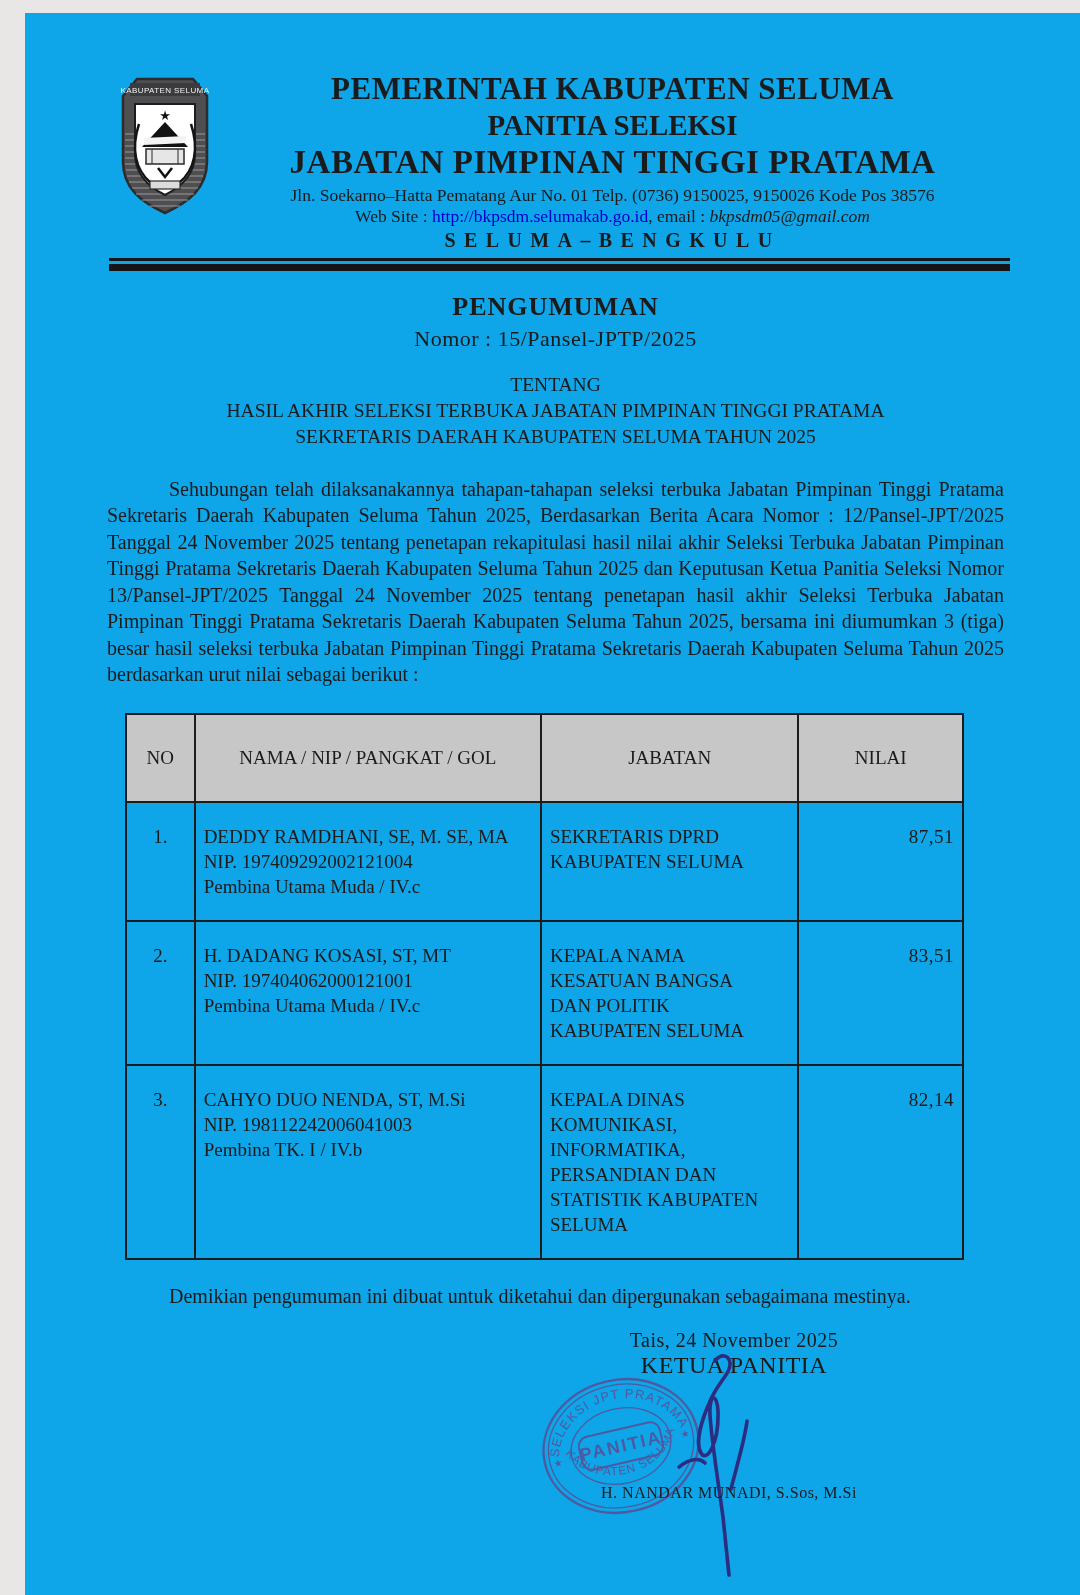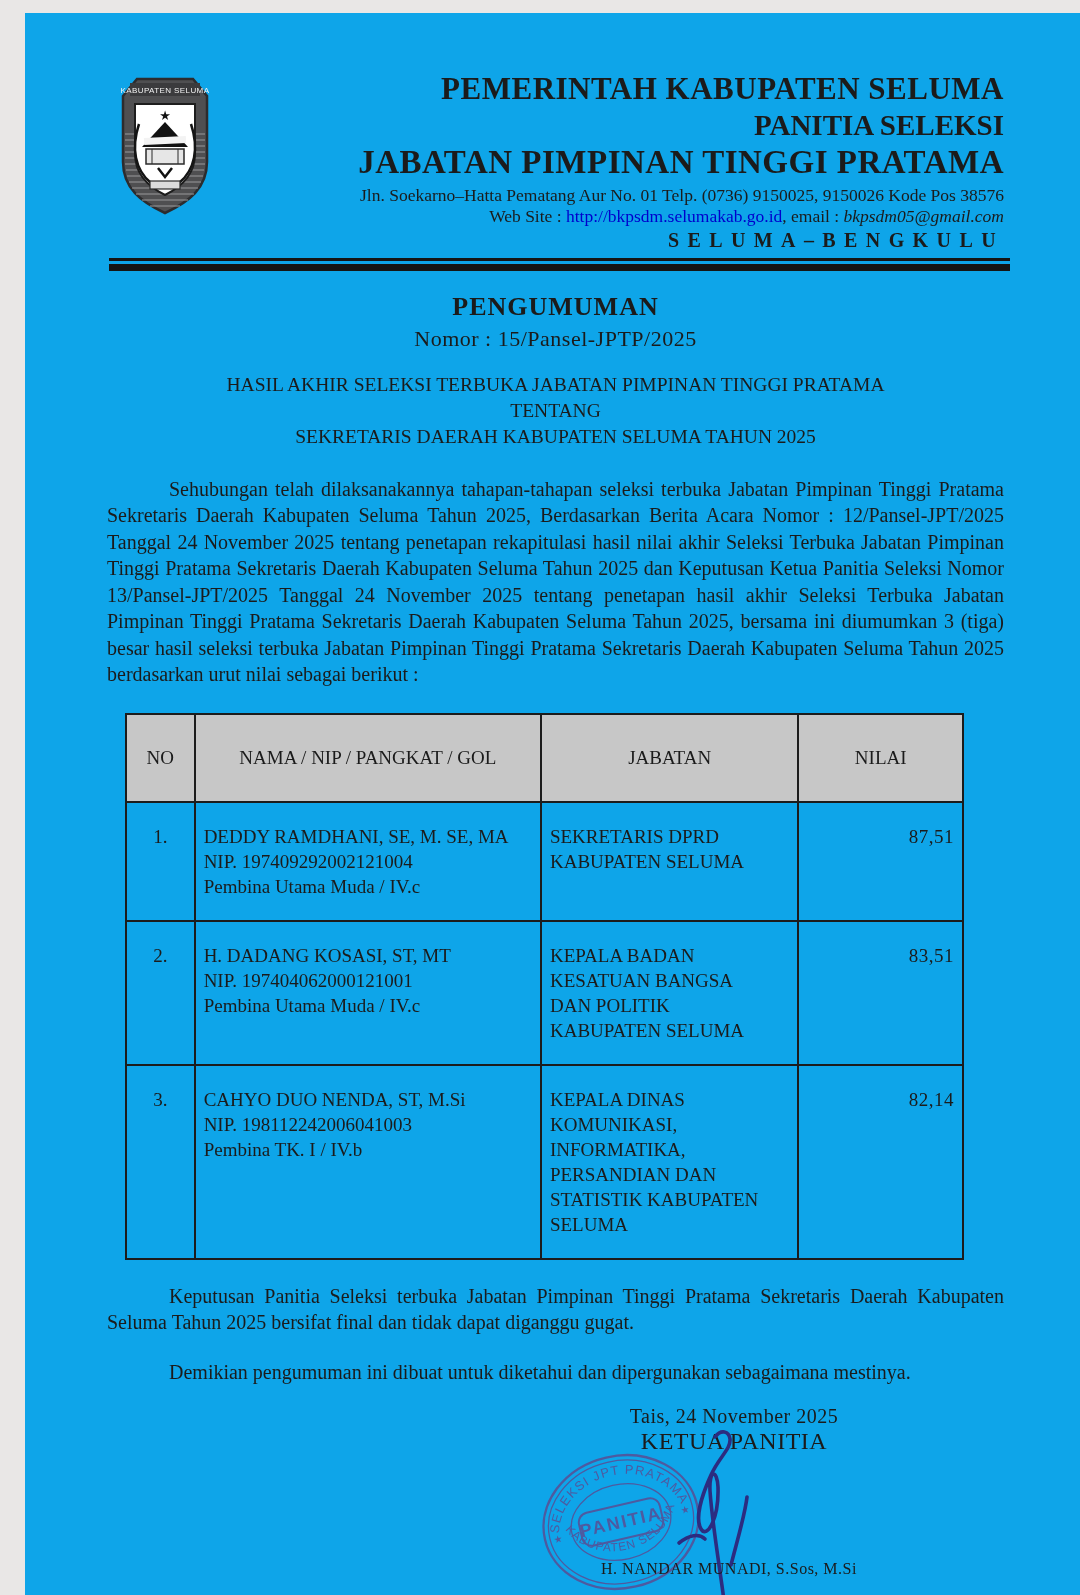--- a/index.html
+++ b/index.html
@@ -19,21 +19,21 @@
   }
   .content{
     padding:0 92px 0 82px;
   }
   
   .letterhead{
     display:flex;align-items:flex-start;
     padding:57px 92px 0 84px;
   }
   .logo-wrap{flex:0 0 112px;}
-  .lh-text{flex:1;text-align:right;line-height:1.12;padding-top:2px;}
+  .lh-text{flex:1;text-align:center;line-height:1.12;padding-top:2px;}
   .lh-line1{font-size:31px;font-weight:bold;letter-spacing:0.5px;}
   .lh-line2{font-size:29px;font-weight:bold;margin-top:2px;}
   .lh-line3{font-size:33px;font-weight:bold;margin-top:3px;letter-spacing:0.5px;}
   .lh-address{font-size:17.5px;margin-top:5px;}
   .lh-web{font-size:17.5px;margin-top:1px;}
   .lh-web .url{color:#0000cc;cursor:pointer;}
   .lh-web .email{font-style:italic;}
   .lh-region{font-size:20px;font-weight:bold;letter-spacing:0.42em;margin-top:3px;}
   .rules{margin:6px 86px 0 84px;}
   .rule-thin{height:3px;background:#151515;}
@@ -157,22 +157,22 @@
     <div class="rule-thin"></div>
     <div class="rule-thick"></div>
   </div>
 
   <div class="content">
 
     <div class="doc-title">
       <div class="dt-heading">PENGUMUMAN</div>
       <div class="dt-number">Nomor : 15/Pansel-JPTP/2025</div>
       <div class="dt-about">
+        <div>TENTANG</div>
         <div>HASIL AKHIR SELEKSI TERBUKA JABATAN PIMPINAN TINGGI PRATAMA</div>
-        <div>TENTANG</div>
         <div>SEKRETARIS DAERAH KABUPATEN SELUMA TAHUN 2025</div>
       </div>
     </div>
 
     <p class="para opening">Sehubungan telah dilaksanakannya tahapan-tahapan seleksi terbuka Jabatan Pimpinan Tinggi Pratama Sekretaris Daerah Kabupaten Seluma Tahun 2025, Berdasarkan Berita Acara Nomor : 12/Pansel-JPT/2025 Tanggal 24 November 2025 tentang penetapan rekapitulasi hasil nilai akhir Seleksi Terbuka Jabatan Pimpinan Tinggi Pratama Sekretaris Daerah Kabupaten Seluma Tahun 2025 dan Keputusan Ketua Panitia Seleksi Nomor 13/Pansel-JPT/2025 Tanggal 24 November 2025 tentang penetapan hasil akhir Seleksi Terbuka Jabatan Pimpinan Tinggi Pratama Sekretaris Daerah Kabupaten Seluma Tahun 2025, bersama ini diumumkan 3 (tiga) besar hasil seleksi terbuka Jabatan Pimpinan Tinggi Pratama Sekretaris Daerah Kabupaten Seluma Tahun 2025 berdasarkan urut nilai sebagai berikut :</p>
 
     <table class="result">
       <colgroup>
         <col class="col-no">
           <col class="col-nama">
@@ -202,21 +202,21 @@
           <td class="c-nilai">87,51</td>
         </tr>
         <tr>
           <td class="c-no">2.</td>
           <td>
             <div>H. DADANG KOSASI, ST, MT</div>
             <div>NIP. 197404062000121001</div>
             <div>Pembina Utama Muda / IV.c</div>
           </td>
           <td>
-            <div>KEPALA BADAN</div>
+            <div>KEPALA NAMA</div>
             <div>KESATUAN BANGSA</div>
             <div>DAN POLITIK</div>
             <div>KABUPATEN SELUMA</div>
           </td>
           <td class="c-nilai">83,51</td>
         </tr>
         <tr>
           <td class="c-no">3.</td>
           <td>
             <div>CAHYO DUO NENDA, ST, M.Si</div>
@@ -229,21 +229,20 @@
             <div>INFORMATIKA,</div>
             <div>PERSANDIAN DAN</div>
             <div>STATISTIK KABUPATEN</div>
             <div>SELUMA</div>
           </td>
           <td class="c-nilai">82,14</td>
         </tr>
       </tbody>
     </table>
 
-    <p class="para closing">Keputusan Panitia Seleksi terbuka Jabatan Pimpinan Tinggi Pratama Sekretaris Daerah Kabupaten Seluma Tahun 2025 bersifat final dan tidak dapat diganggu gugat.</p>
     <p class="para closing">Demikian pengumuman ini dibuat untuk diketahui dan dipergunakan sebagaimana mestinya.</p>
 
     <div class="sign-area">
       <div class="sg-date">Tais, 24 November 2025</div>
       <div class="sg-role">KETUA PANITIA</div>
 
       <svg class="stamp" viewBox="0 0 180 160">
         <g transform="rotate(-13 90 80)" stroke="#54549a" fill="none">
           <ellipse cx="90" cy="80" rx="79" ry="67" stroke-width="2.4"></ellipse>
           <ellipse cx="90" cy="80" rx="74" ry="62" stroke-width="1.3"></ellipse>

